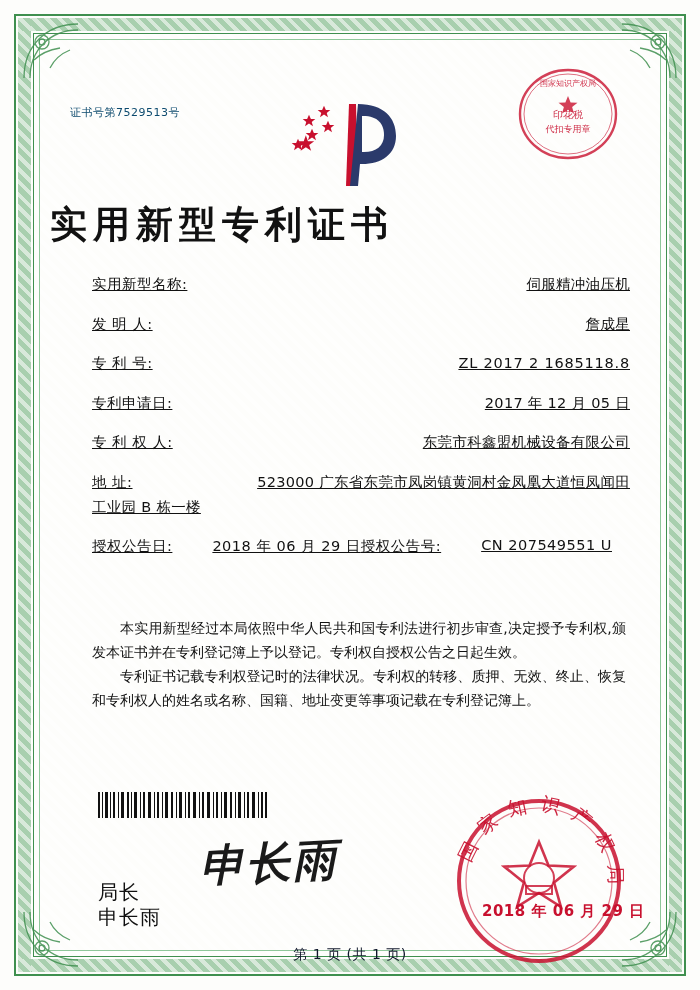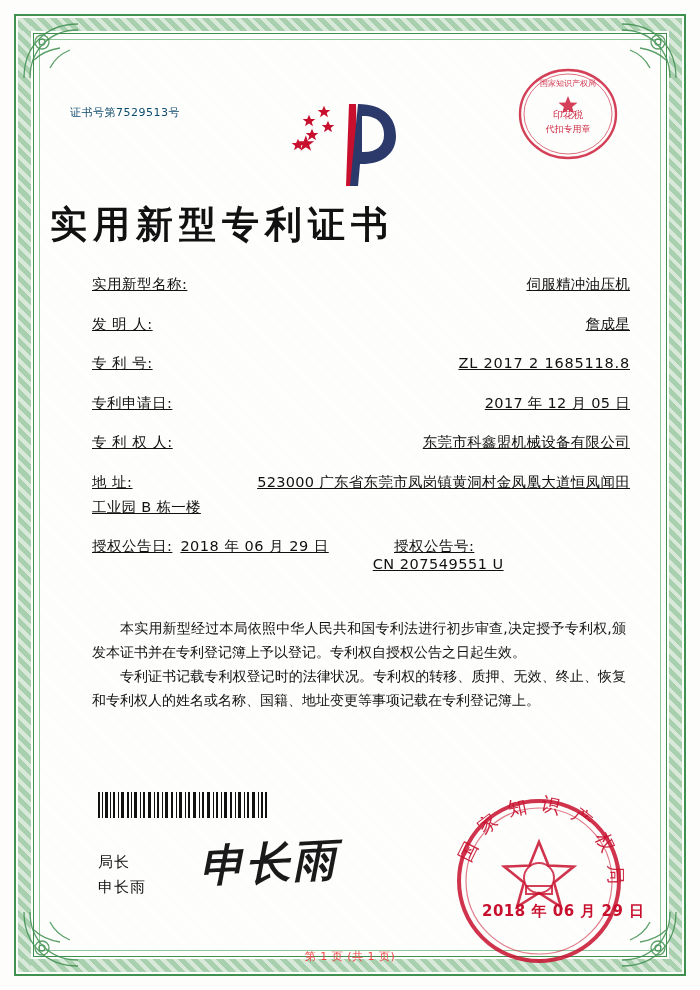--- a/index.html
+++ b/index.html
@@ -157,25 +157,24 @@
     margin-bottom: 20px;
     letter-spacing: 0.3px;
   }
   .two-col {
     display: flex;
     align-items: baseline;
     margin-bottom: 6px;
   }
   .two-col .left, .two-col .right {
     display: flex;
-    align-items: center;
+    align-items: flex-start;
+    gap: 32px;
   }
   .two-col .right {
-    margin-left: 36px;
-    flex-direction: column;
   }
   .two-col .lbl {
     letter-spacing: 0.5px;
     white-space: nowrap;
   }
   .two-col .val {
     margin-left: 8px;
     letter-spacing: 0.5px;
   }
   .paras {
@@ -196,22 +195,22 @@
   .barcode {
     position: absolute;
     left: 48px;
     top: 742px;
     width: 170px;
     height: 26px;
   }
   .sign-block {
     position: absolute;
     left: 48px;
-    top: 800px;
-    font-size: 15px;
+    top: 830px;
+    font-size: 20px;
     line-height: 25px;
     color: #111;
     letter-spacing: 1px;
   }
   .signature {
     position: absolute;
     left: 150px;
     top: 784px;
     font-family: "DejaVu Serif", "Liberation Serif", serif;
     font-size: 44px;
@@ -237,22 +236,22 @@
     color: #c8102e;
     letter-spacing: 0.5px;
     font-weight: bold;
   }
   .page-num {
     position: absolute;
     left: 0;
     right: 0;
     bottom: 26px;
     text-align: center;
-    font-size: 11px;
-    color: #ef4444;
+    font-size: 14px;
+    color: #0f172a;
     letter-spacing: 0.5px;
   }
 </style>
 </head>
 <body>
 
 <div class="page">
 
   <div class="border-outer"></div>
   <div class="border-band"></div>

